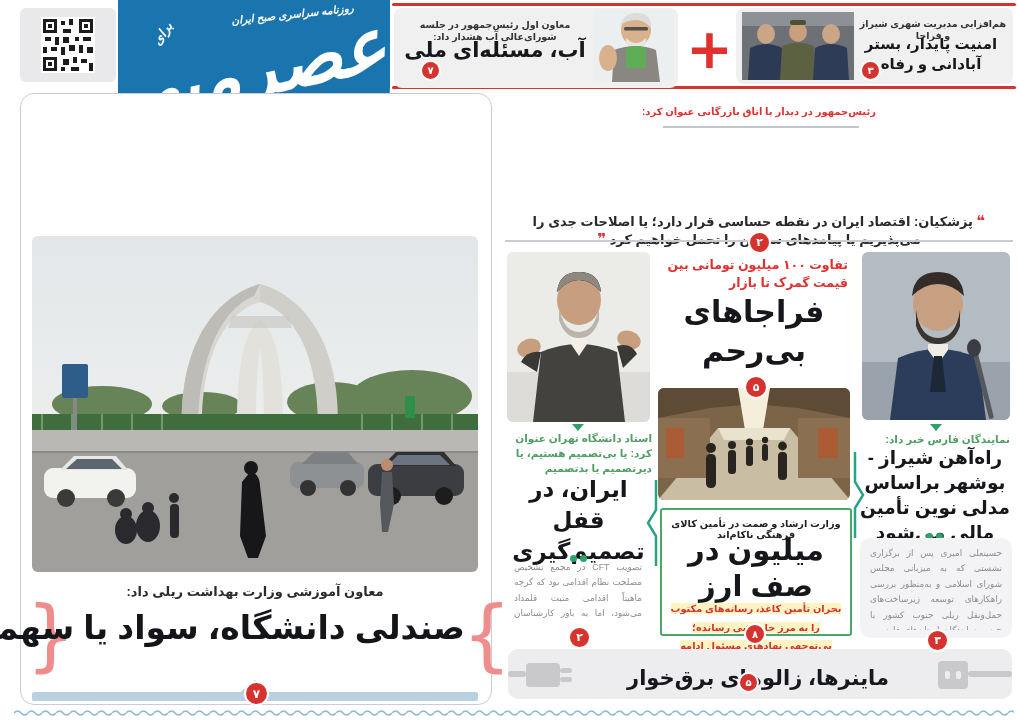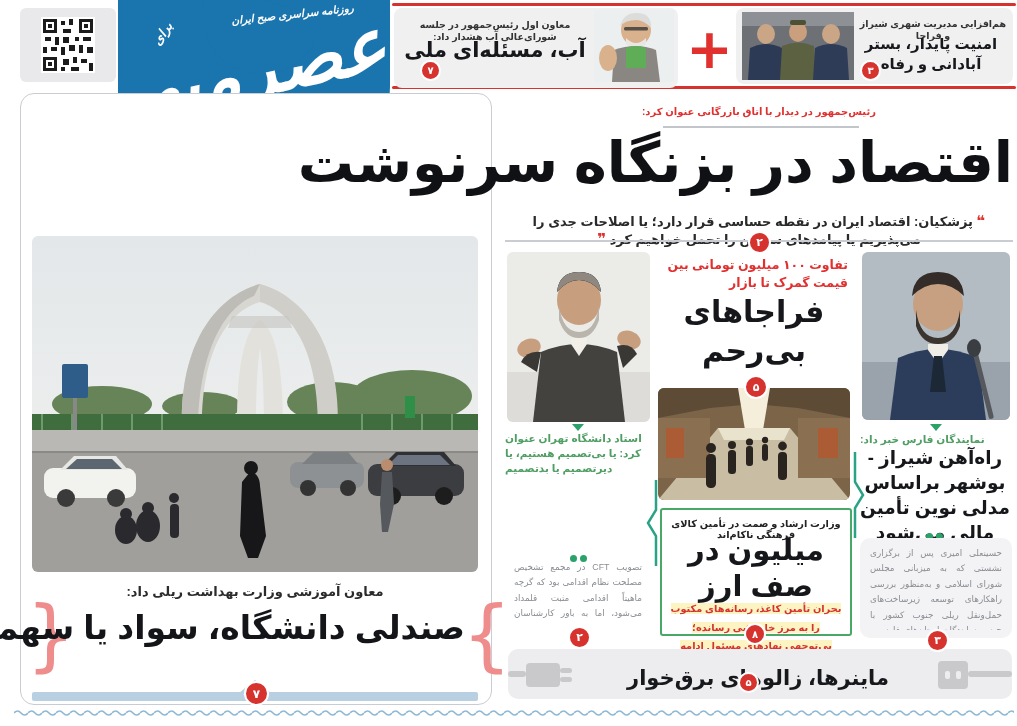--- a/index.html
+++ b/index.html
@@ -41,21 +41,21 @@
   
   .lead-kicker{font-size:10px;font-weight:bold;color:#e03130;text-align:center;}
   .lead-headline{font-size:56px;font-weight:900;color:#101114;text-align:center;white-space:nowrap;
                  letter-spacing:-1px;}
   .lead-sub{font-size:13px;font-weight:bold;color:#2a2a2a;text-align:center;}
   .qmark{color:#e03130;font-size:15px;font-weight:900;}
   .badge{position:absolute;background:#d6332f;color:#fff;border:2px solid #fff;border-radius:50%;
          display:flex;align-items:center;justify-content:center;font-weight:bold;z-index:6;}
   
   .col-kicker-red{font-size:12.5px;font-weight:bold;color:#e03130;text-align:center;line-height:1.45;}
-  .col-kicker-green{font-size:10.5px;font-weight:bold;color:#4f9e63;text-align:left;line-height:1.45;}
+  .col-kicker-green{font-size:10.5px;font-weight:bold;color:#4f9e63;text-align:right;line-height:1.45;}
   .col-headline{font-weight:900;color:#16171b;text-align:center;line-height:1.35;}
   .greendots span{display:inline-block;width:7px;height:7px;border-radius:50%;background:#2aa26a;margin:0 1.5px;}
   .bodytxt{font-size:8.8px;color:#8a8d92;line-height:1.75;text-align:justify;}
   .graybox{position:absolute;background:#f3f3f5;border-radius:10px;}
   .greenbox{position:absolute;background:#fff;border:2px solid #49a866;border-radius:3px;}
   .media-sub{font-size:9.8px;font-weight:bold;color:#d6332f;text-align:center;line-height:1.6;
              background:#fdf4c3;display:inline;box-decoration-break:clone;}
   .tealmark{stroke:#2aa285;fill:none;stroke-width:2.5;}
   .gtri{position:absolute;width:0;height:0;border-left:6px solid transparent;
         border-right:6px solid transparent;border-top:7px solid #2aa26a;}
@@ -264,21 +264,20 @@
   <div class="brace" style="left:462px;top:596px;">}</div>
   <div class="abs uni-headline" style="left:45px;top:608px;width:420px;">صندلی دانشگاه، سواد یا سهمیه!</div>
   <div class="bluebar" style="left:32px;top:692px;width:446px;"></div>
 
   <div class="abs" style="left:239px;top:680px;width:0;height:0;border-left:16px solid transparent;border-right:16px solid transparent;border-bottom:13px solid #b9cfe2;"></div>
   <div class="abs" style="left:243px;top:685px;width:0;height:0;border-left:12px solid transparent;border-right:12px solid transparent;border-bottom:10px solid #fff;"></div>
   <div class="badge" style="left:244px;top:681px;width:21px;height:21px;font-size:12px;">۷</div>
 
   <div class="abs lead-kicker" style="left:505px;top:106px;width:508px;">رئیس‌جمهور در دیدار با اتاق بازرگانی عنوان کرد:</div>
   <div class="hair" style="left:663px;top:126px;width:196px;background:#c2c6ca;height:2px;"></div>
-  <div class="abs lead-headline" style="left:505px;top:130px;width:508px;">اقتصاد در بزنگاه سرنوشت</div>
   <div class="abs lead-sub" style="left:505px;top:212px;width:508px;">
     <span class="qmark">❝</span>
     <span>پزشکیان: اقتصاد ایران در نقطه حساسی قرار دارد؛ یا اصلاحات جدی را می‌پذیریم یا پیامدهای سنگین را تحمل خواهیم کرد</span>
     <span class="qmark">❞</span>
   </div>
   <div class="hair" style="left:505px;top:240px;width:508px;background:#c9cdd1;"></div>
   <div class="badge" style="left:748px;top:231px;width:19px;height:19px;font-size:11px;">۲</div>
 
   <svg class="abs photo" style="left:862px;top:252px;" width="148" height="168" viewBox="0 0 148 168">
     <rect width="148" height="168" fill="#b3bcc3"></rect>
@@ -352,20 +351,21 @@
     <path d="M52 54 Q56 80 72 80 Q88 80 92 54 L92 68 Q86 86 72 86 Q58 86 52 68Z" fill="#b9b4ac"></path>
     <path d="M34 100 Q72 84 110 100 L118 170 L26 170Z" fill="#44423f"></path>
     <path d="M64 92 L72 104 L80 92 L80 86 L64 86Z" fill="#f2efe9"></path>
     <ellipse cx="22" cy="96" rx="12" ry="9" fill="#c79f7e" transform="rotate(-20 22 96)"></ellipse>
     <ellipse cx="122" cy="88" rx="12" ry="9" fill="#c79f7e" transform="rotate(20 122 88)"></ellipse>
     <path d="M14 110 Q20 98 34 100 L30 120 Z" fill="#3a3835"></path>
     <path d="M130 102 Q124 90 110 94 L116 116 Z" fill="#3a3835"></path>
   </svg>
   <div class="gtri" style="left:572px;top:424px;"></div>
   <div class="abs col-kicker-green" style="left:505px;top:431px;width:147px;">استاد دانشگاه تهران عنوان کرد: یا بی‌تصمیم هستیم، یا دیرتصمیم یا بدتصمیم</div>
+  <div class="abs col-headline" style="left:505px;top:474px;width:147px;font-size:23px;line-height:1.35;">ایران، در قفل تصمیم‌گیری</div>
   <svg class="abs" style="left:646px;top:478px;" width="12" height="90" viewBox="0 0 12 90">
     <path class="tealmark" d="M10 2 L10 32 L2 45 L10 58 L10 88"></path>
   </svg>
   <div class="abs greendots" style="left:568px;top:548px;"><span></span><span></span></div>
   <div class="abs bodytxt" style="left:514px;top:560px;width:128px;height:64px;overflow:hidden;">تصویب CFT در مجمع تشخیص مصلحت نظام اقدامی بود که گرچه ماهیتاً اقدامی مثبت قلمداد می‌شود، اما به باور کارشناسان بسیار دیر اتفاق افتاد. حالا پرسش آن است که چرا تصمیم‌گیری‌های کلان در ایران همواره با مشکلات بسیاری مواجه است؛ تا حدی که برخی می‌گویند دچار قفل‌شدگی در تصمیم‌گیری هستیم و اگر هم تصمیمی گرفته می‌شود، آن‌قدر دیر اتخاذ می‌شود که دیگر نتیجه مطلوب موردانتظار را نخواهد داشت.</div>
   <div class="badge" style="left:568px;top:626px;width:19px;height:19px;font-size:11px;">۲</div>
 
   <div class="minerstrip">
     <div class="abs miner-headline" style="left:100px;top:17px;width:300px;">ماینرها، زالوهای برق‌خوار</div>
 

